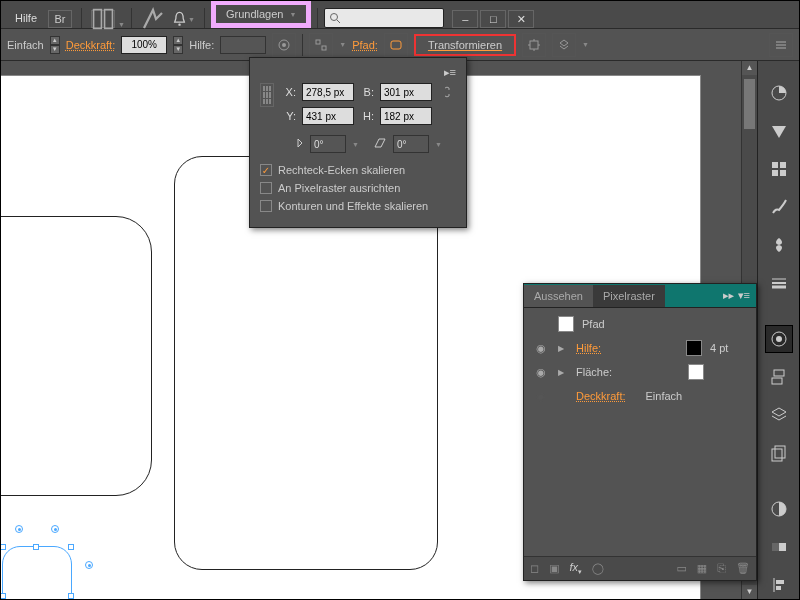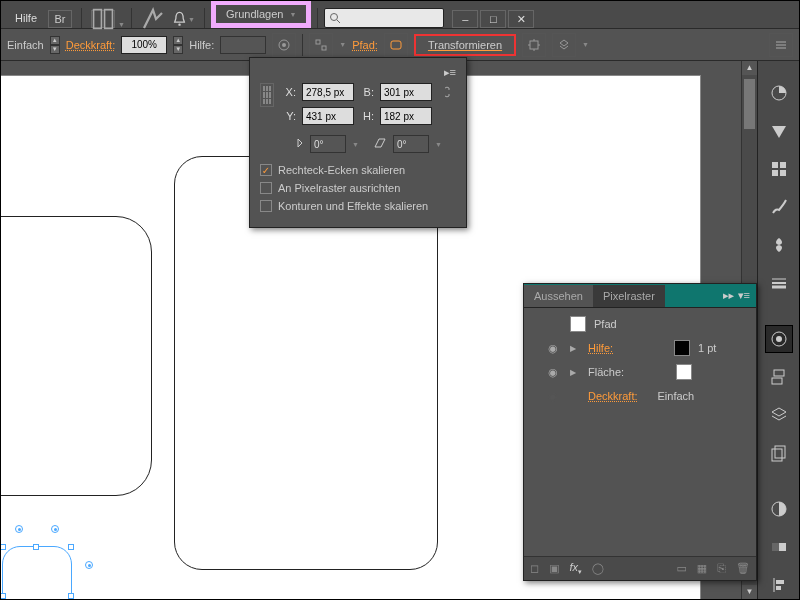--- a/index.html
+++ b/index.html
@@ -34,21 +34,21 @@
 .tp-angle{width:36px;height:18px;background:#555;border:1px solid #333;color:#ddd;padding:0 3px;font-size:10px}
 .tp-link{width:18px;height:18px;display:flex;align-items:center;justify-content:center}
 .tp-checks{margin-top:8px}
 .tp-check{display:flex;align-items:center;gap:6px;padding:3px 0}
 .tp-check .box{width:12px;height:12px;border:1px solid #888;display:flex;align-items:center;justify-content:center;color:#ff9b3a;font-size:10px}
 .appearance-panel{position:absolute;right:42px;top:282px;width:234px;height:298px;background:#535353;border:1px solid #222;box-shadow:2px 2px 6px rgba(0,0,0,.5);z-index:15;display:flex;flex-direction:column}
 .ap-tabs{height:24px;background:#0f766e;display:flex;align-items:center;border-bottom:1px solid #222}
 .ap-tab{padding:5px 10px;color:#aaa;background:#535353}
 .ap-tab.inactive{background:#3a3a3a}
 .ap-menu{margin-left:auto;padding:0 6px;color:#aaa;display:flex;gap:4px;align-items:center}
-.ap-body{flex:1;padding:4px 16px}
+.ap-body{flex:1;padding:4px 4px}
 .ap-row{display:flex;align-items:center;height:24px;padding:0 8px;gap:8px}
 .ap-eye{width:14px;color:#aaa}
 .ap-tri{width:10px;color:#aaa;font-size:8px}
 .ap-swatch{width:16px;height:16px;border:1px solid #888}
 .ap-link{color:#ff9b3a;text-decoration:underline dotted}
 .ap-foot{height:24px;background:#4a4a4a;border-top:1px solid #333;display:flex;align-items:center;padding:0 6px;gap:10px}
 .ap-foot .ico{color:#888;font-size:11px}
 .right-rail{position:absolute;right:0;top:60px;width:42px;bottom:0;background:#4a4a4a;border-left:1px solid #222;display:flex;flex-direction:column;align-items:center;padding-top:18px;gap:10px}
 .right-rail .tool{width:28px;height:28px;display:flex;align-items:center;justify-content:center;color:#ccc}
 .right-rail .tool.active{background:#2a2a2a;border:1px solid #000}
@@ -276,21 +276,21 @@
     <div class="ap-row">
       <span class="ap-eye"></span>
       <div class="ap-swatch" style="background:#fff"></div>
       <span>Pfad</span>
     </div>
     <div class="ap-row">
       <span class="ap-eye">◉</span>
       <span class="ap-tri">▶</span>
       <span class="ap-link">Hilfe:</span>
       <div class="ap-swatch" style="background:#000;margin-left:auto"></div>
-      <span style="width:34px">1 pt</span>
+      <span style="width:34px">4 pt</span>
     </div>
     <div class="ap-row">
       <span class="ap-eye">◉</span>
       <span class="ap-tri">▶</span>
       <span>Fläche:</span>
       <div class="ap-swatch" style="background:#fff;margin-left:auto;margin-right:40px"></div>
     </div>
     <div class="ap-row">
       <span class="ap-eye" style="color:#555">◉</span>
       <span class="ap-tri"></span>

